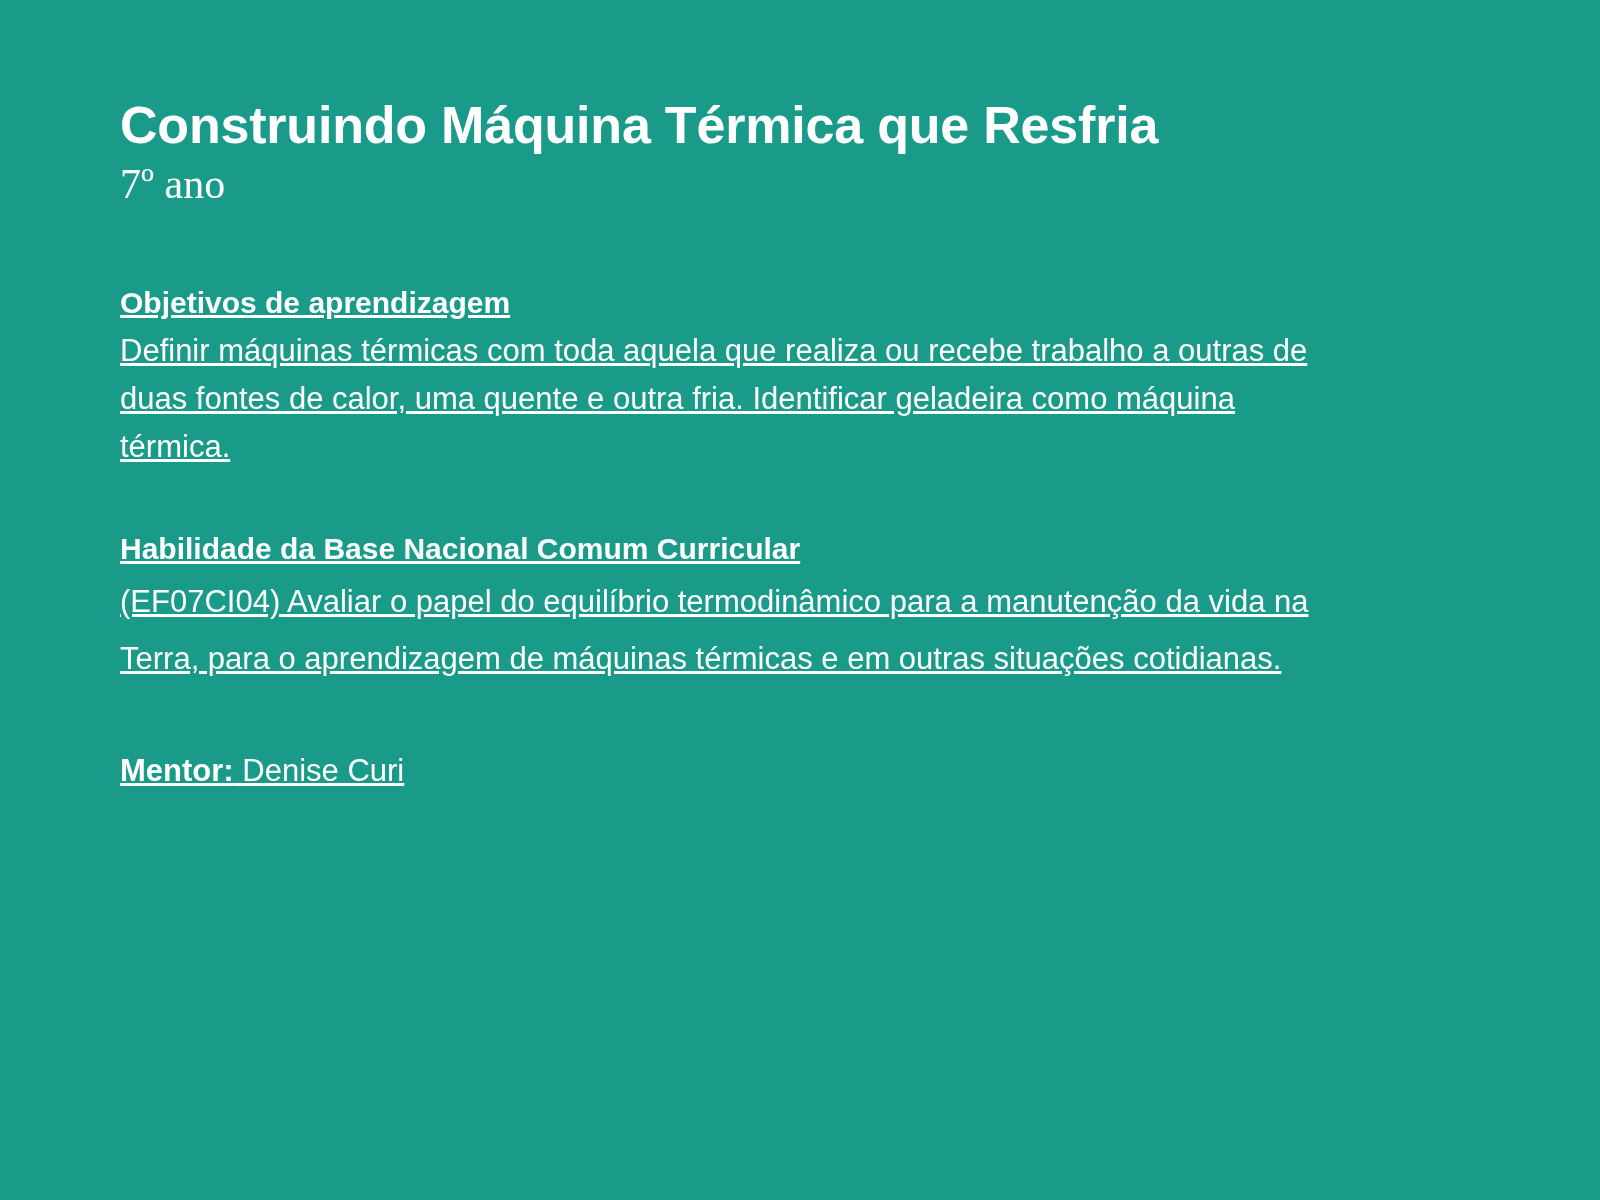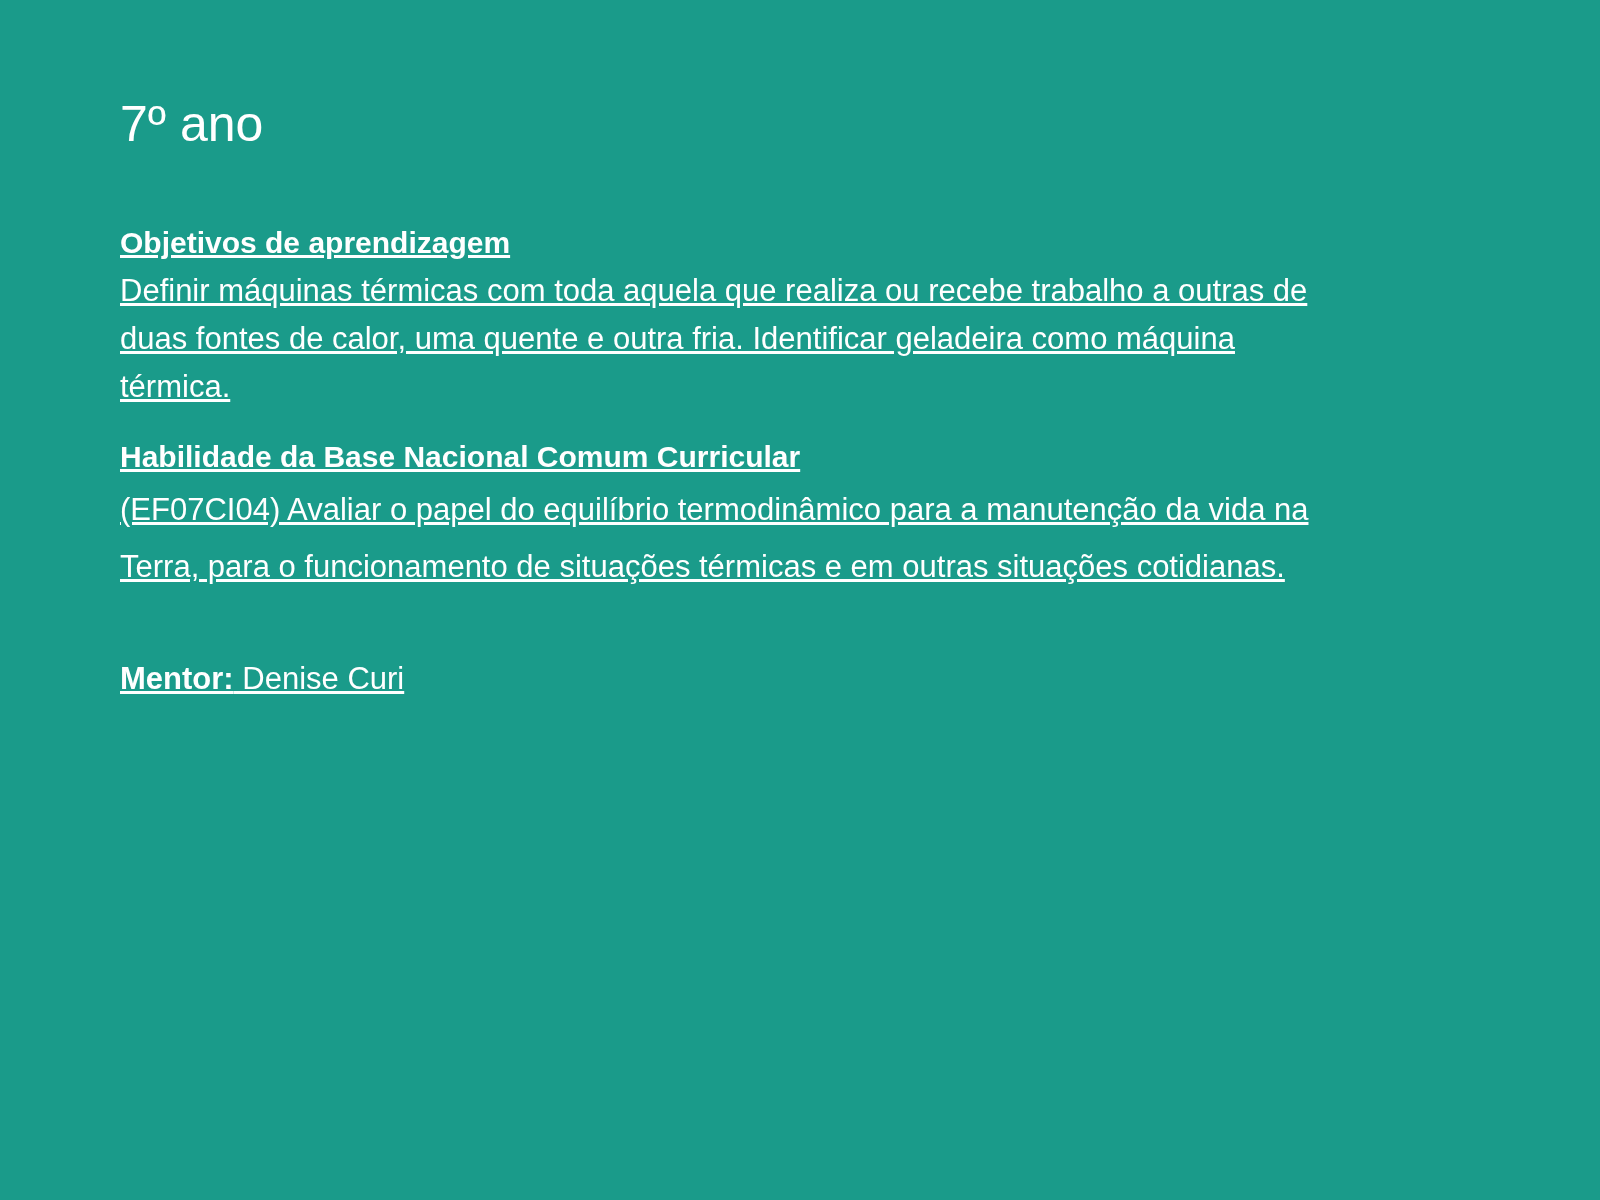--- a/index.html
+++ b/index.html
@@ -33,38 +33,39 @@
   .slide-title {
     font-size: 52px;
     font-weight: 700;
     line-height: 60px;
     letter-spacing: -0.2px;
     margin: 0;
     white-space: nowrap;
   }
 
   .slide-subtitle {
-    font-size: 50px;
+    font-size: 42px;
     font-weight: 300;
     line-height: 54px;
     margin: 2px 0 0 0;
+    font-family: Liberation Serif, serif;
   }
 
   
   .section {
     max-width: 1240px;
     text-decoration: underline;
   }
 
   .section-objectives {
     margin-top: 72px;
   }
 
   .section-skill {
-    margin-top: 26px;
+    margin-top: 58px;
   }
 
   .section-credits {
     margin-top: 62px;
   }
 
   .section-heading {
     font-size: 30px;
     font-weight: 700;
     line-height: 40px;
@@ -100,31 +101,32 @@
   .credit-value {
     font-weight: 300;
   }
 </style>
 </head>
 <body>
 
 <div class="slide">
 
   <div class="title-block">
+    <h1 class="slide-title">Construindo Máquina Térmica que Resfria</h1>
     <div class="slide-subtitle">7º ano</div>
   </div>
 
   <div class="section section-objectives">
     <div class="section-heading">Objetivos de aprendizagem</div>
     <p class="section-body">Definir máquinas térmicas com toda aquela que realiza ou recebe trabalho a outras de duas fontes de calor, uma quente e outra fria. Identificar geladeira como máquina térmica.</p>
   </div>
 
   <div class="section section-skill">
     <div class="section-heading">Habilidade da Base Nacional Comum Curricular</div>
-    <p class="section-body loose">(EF07CI04)  Avaliar o papel do equilíbrio termodinâmico para a manutenção da vida na Terra, para o funcionamento de situações térmicas e em outras situações cotidianas.</p>
+    <p class="section-body loose">(EF07CI04)  Avaliar o papel do equilíbrio termodinâmico para a manutenção da vida na Terra, para o aprendizagem de máquinas térmicas e em outras situações cotidianas.</p>
   </div>
 
   <div class="section section-credits">
 
 
     <div class="credit-line">
       <span class="credit-label">Mentor:</span><span class="credit-value"> Denise Curi</span>
     </div>
 
 

